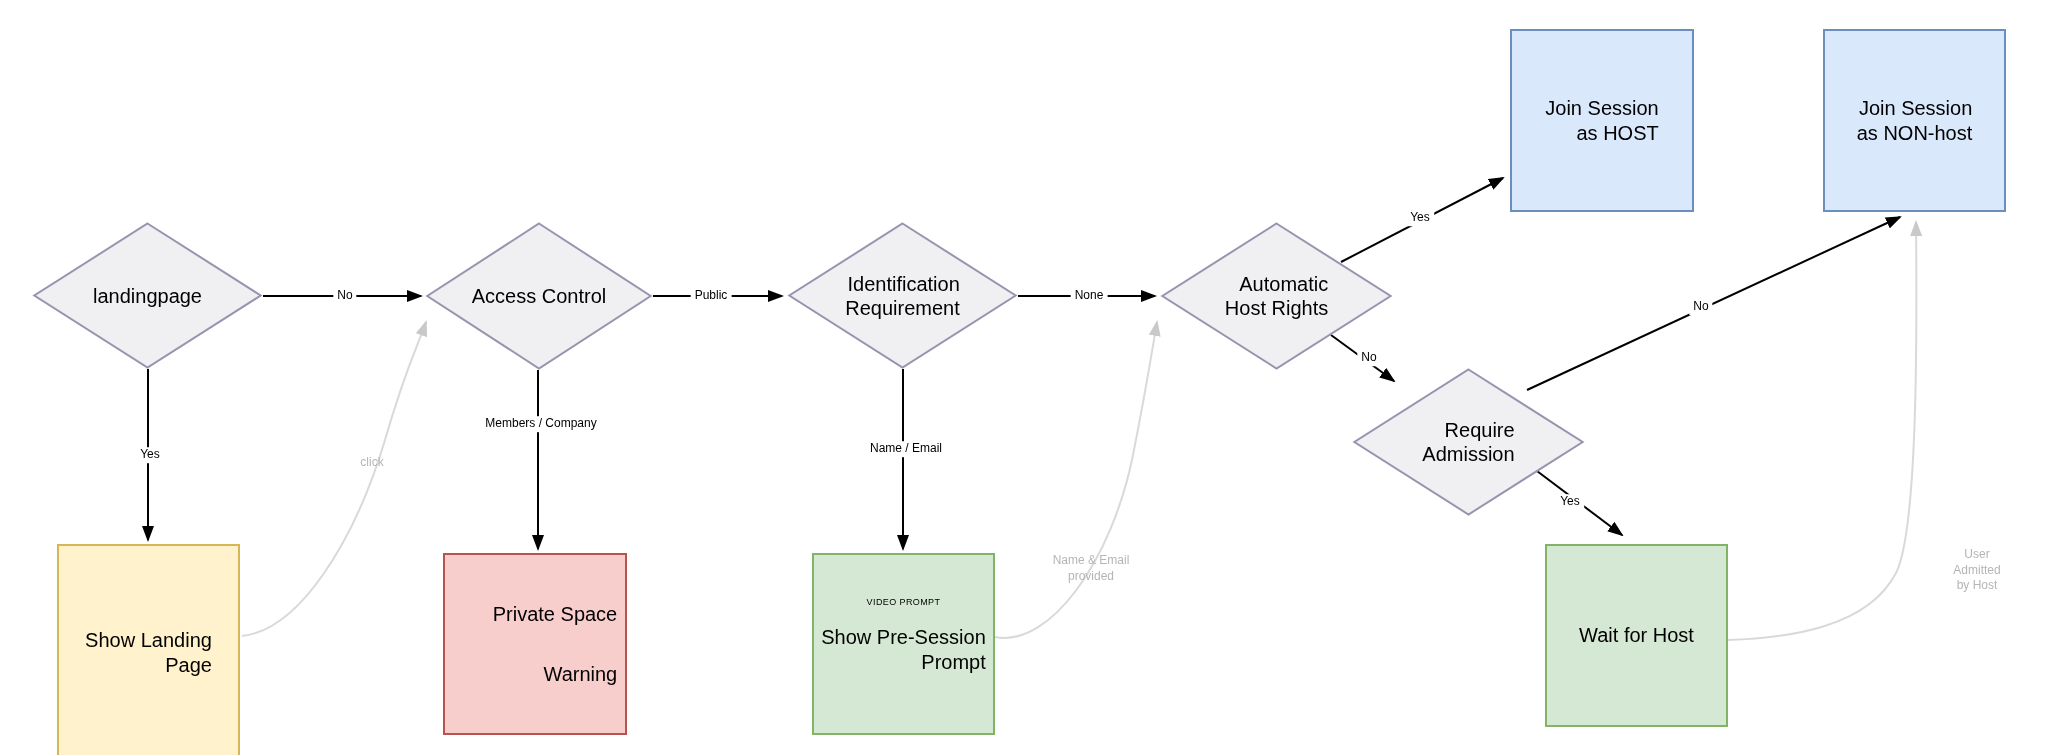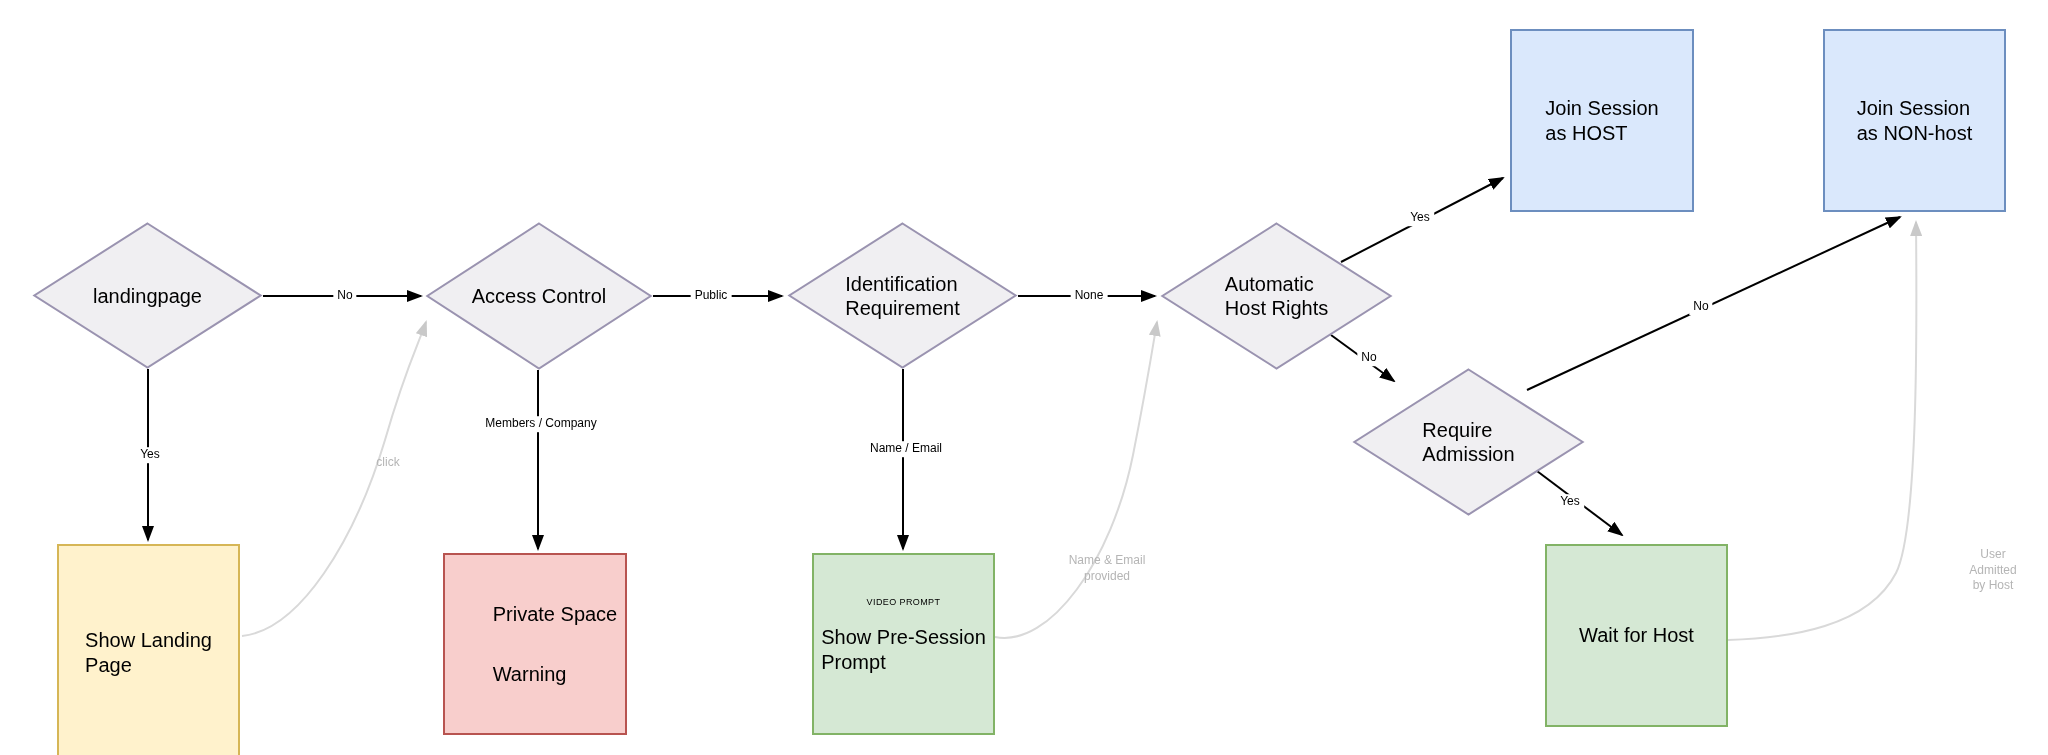--- a/index.html
+++ b/index.html
@@ -5,37 +5,37 @@
   html,body{margin:0;padding:0;background:#ffffff;}
   .canvas{
     position:relative;
     width:2048px;height:755px;
     background:#ffffff;
     font-family:"Liberation Sans", sans-serif;
     overflow:hidden;
   }
   svg.edges{position:absolute;left:0;top:0;width:2048px;height:755px;}
   .node{position:absolute;display:flex;align-items:center;justify-content:center;
-        text-align:left;box-sizing:border-box;}
+        text-align:right;box-sizing:border-box;}
   .nlabel{white-space:pre-line;font-size:20px;line-height:1.2;color:#000;position:relative;z-index:2;}
   .diamond svg.shape{position:absolute;left:0;top:0;width:100%;height:100%;z-index:1;}
   .diamond svg.shape polygon{fill:#f0eff2;stroke:#9a93b0;stroke-width:2;vector-effect:non-scaling-stroke;}
   .box{border:2px solid;}
   .box.yellow{background:#fff2cc;border-color:#d6b656;}
   .box.red{background:#f8cecc;border-color:#b85450;padding-left:40px;}
   .box.green{background:#d5e8d4;border-color:#82b366;}
   .box.blue{background:#dae8fc;border-color:#6c8ebf;}
   .box .nlabel{line-height:1.25;}
   .box.red .nlabel{line-height:1.5;}
   .prompt-col{display:flex;flex-direction:column;align-items:center;justify-content:center;
               padding-bottom:16px;width:100%;height:100%;}
   .prompt-tag{font-size:9px;letter-spacing:.4px;color:#000;margin-bottom:18px;}
   .elabel{position:absolute;transform:translate(-50%,-50%);font-size:12px;line-height:1.3;
           color:#000;background:#ffffff;padding:0 4px;white-space:pre-line;text-align:center;z-index:3;}
-  .elabel.gray{color:#b5b5b5;background:transparent;margin-left:16px;}
+  .elabel.gray{color:#b5b5b5;background:transparent;}
 </style>
 </head>
 <body>
 
 <div class="canvas">
 
   <svg class="edges">
     <defs>
       <marker id="arrB" viewBox="0 0 16 12" refX="14" refY="6" markerWidth="16" markerHeight="12" markerUnits="userSpaceOnUse" orient="auto">
         <path d="M0,0 L16,6 L0,12 Z" fill="#000000"></path>

